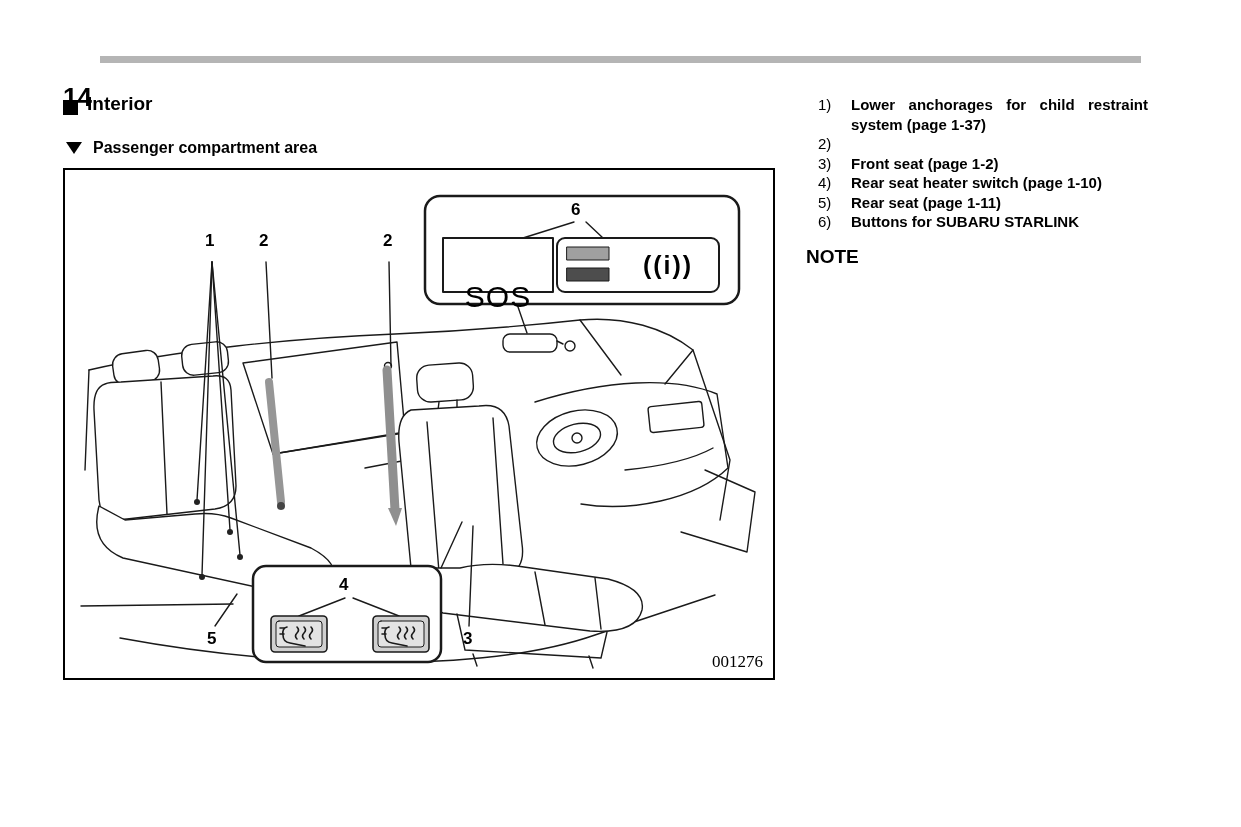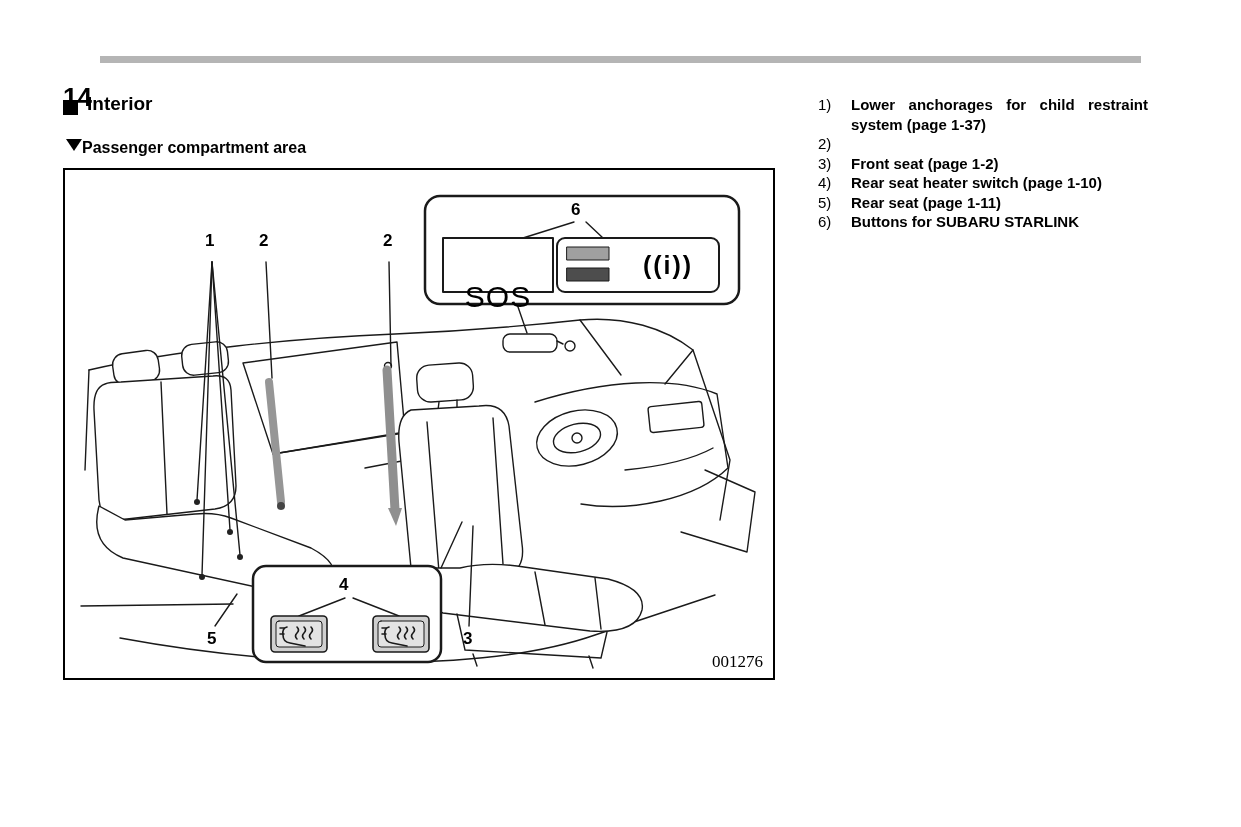--- a/index.html
+++ b/index.html
@@ -7,21 +7,21 @@
     position:relative;width:1241px;height:827px;background:#fff;overflow:hidden;
     font-family:"Liberation Sans","DejaVu Sans",sans-serif;color:#000;
   }
   .page-number{position:absolute;left:63px;top:34px;font-size:26px;font-weight:700;margin-top:48px;}
   .top-rule{position:absolute;left:100px;top:56px;width:1041px;height:7px;background:#b5b5b5;}
 
   .section-heading{position:absolute;left:63px;top:93px;display:flex;align-items:flex-end;gap:9px;}
   .square-marker{width:15px;height:15px;background:#000;}
   .section-title{font-size:19px;font-weight:700;}
 
-  .subsection-heading{position:absolute;left:66px;top:139px;display:flex;align-items:flex-start;}
+  .subsection-heading{position:absolute;left:66px;top:139px;display:flex;align-items:center;gap:11px;}
   .triangle-marker{width:0;height:0;border-left:8px solid transparent;border-right:8px solid transparent;border-top:12px solid #000;}
   .subsection-title{font-size:16px;font-weight:700;}
 
   .figure-box{
     position:absolute;left:63px;top:168px;width:712px;height:512px;
     border:2px solid #000;box-sizing:border-box;background:#fff;
   }
   .figure-box svg{position:absolute;left:0;top:0;}
 
   .callout{position:absolute;font-size:17px;font-weight:700;line-height:1;}
@@ -230,16 +230,17 @@
       <div class="legend-item">
         <span class="legend-num">5)</span>
         <span class="legend-text">Rear seat (page 1-11)</span>
       </div>
       <div class="legend-item">
         <span class="legend-num">6)</span>
         <span class="legend-text">Buttons for SUBARU STARLINK</span>
       </div>
     </div>
 
+    <div class="note-heading">NOTE</div>
 
   </div>
 
 </div>
 
 </body></html>

